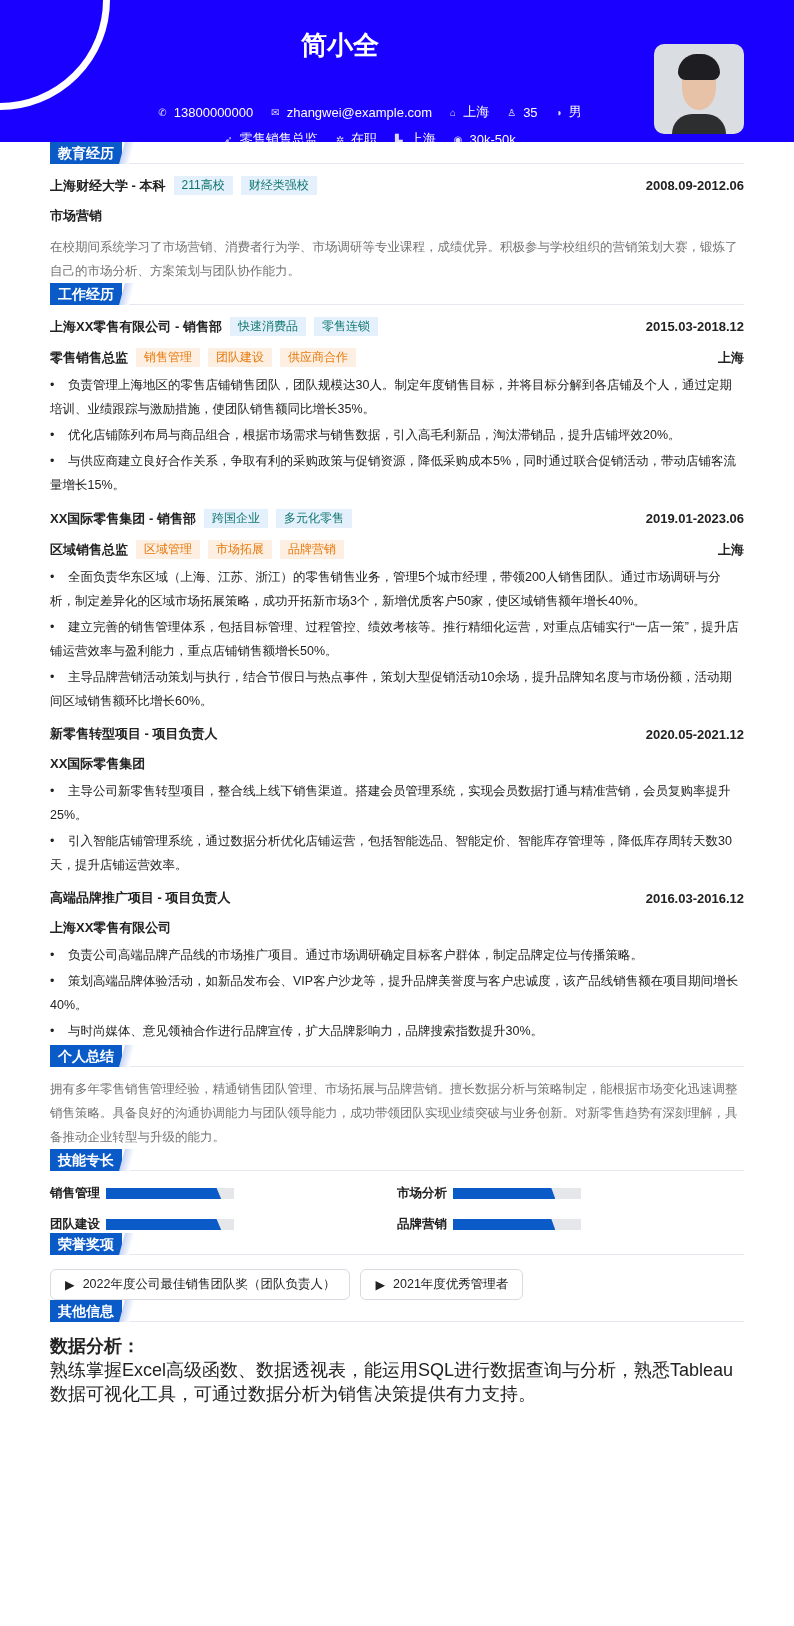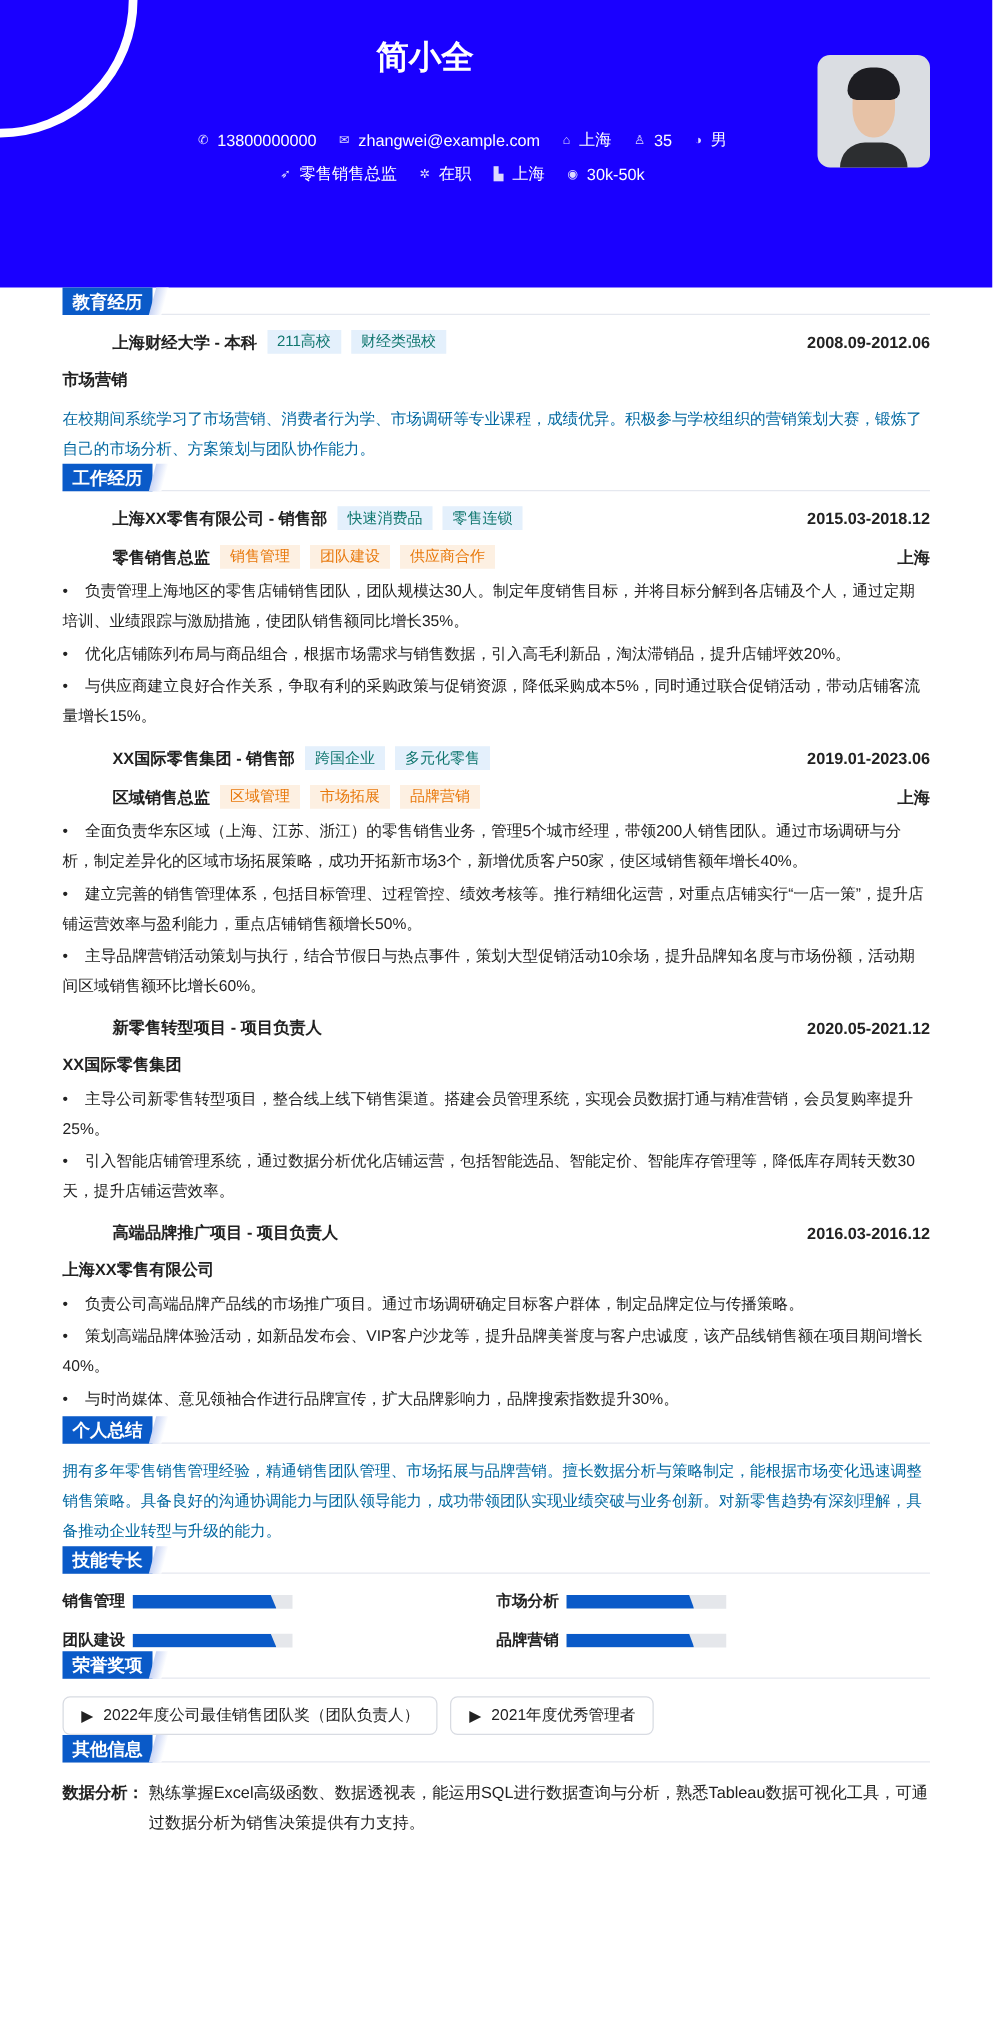--- a/index.html
+++ b/index.html
@@ -1,50 +1,50 @@
 <!DOCTYPE html>
 <html><head>
 <meta charset="utf-8">
 <style>
   * { margin: 0; padding: 0; box-sizing: border-box; }
   body { width: 794px; height: 1626px; background: #ffffff; font-family: "Liberation Sans", "DejaVu Sans", sans-serif; color: #222; overflow: hidden; }
-  .header { position: relative; height: 230px; background: #1a00ff; overflow: hidden; }
+  .header { position: relative; height: 142px; background: #1a00ff; overflow: hidden; }
   .ring { position: absolute; left: -110px; top: -110px; width: 220px; height: 220px; border: 7px solid #fff; border-radius: 50%; }
   .name { position: absolute; left: 0; width: 680px; top: 28px; text-align: center; font-size: 26px; font-weight: bold; color: #fff; }
   .info-row { position: absolute; left: 0; width: 680px; display: flex; justify-content: center; gap: 18px; color: #fff; font-size: 13px; }
   .info-row.r1 { top: 103px; padding-left: 60px; }
   .info-row.r2 { top: 130px; padding-left: 60px; }
   .info-item { display: flex; align-items: center; gap: 7px; white-space: nowrap; }
   .info-item .ic { font-size: 10px; opacity: .85; }
   .avatar { position: absolute; left: 654px; top: 44px; width: 90px; height: 90px; border-radius: 10px; background: #dadde2; overflow: hidden; }
   .avatar .hair { position: absolute; left: 24px; top: 10px; width: 42px; height: 26px; background: #1d1d22; border-radius: 20px 20px 8px 8px; }
   .avatar .face { position: absolute; left: 28px; top: 20px; width: 34px; height: 46px; background: #e7c2a6; border-radius: 40% 40% 48% 48%; }
   .avatar .shirt { position: absolute; left: 18px; top: 70px; width: 54px; height: 30px; background: #2c2e30; border-radius: 20px 20px 0 0; }
 
   .content { padding: 0 50px; }
   .section-title { position: relative; height: 22px; border-bottom: 1px solid #e5e8ef; }
   .section-title .label { display: inline-block; background: #0a5ac8; color: #fff; font-size: 14px; font-weight: bold; padding: 2px 8px; line-height: 18px; position: relative; }
   .section-title .label::after { content: ""; position: absolute; right: -10px; top: 0; width: 10px; height: 22px; background: linear-gradient(90deg, #c8d4f5, #ffffff); transform: skewX(-15deg); }
-  .row { display: flex; justify-content: space-between; align-items: center; margin-top: 12px; font-size: 13px; margin-left: 40px; }
+  .row { display: flex; justify-content: space-between; align-items: center; margin-top: 12px; font-size: 13px; }
   .row .left { display: flex; align-items: center; gap: 8px; font-weight: bold; }
   .row .right { font-weight: bold; font-size: 13px; }
   .tag-blue { background: #e4f0fc; color: #0f766e; font-weight: normal; font-size: 12px; padding: 1px 8px; }
   .tag-orange { background: #fdf0e2; color: #e8790d; font-weight: normal; font-size: 12px; padding: 1px 8px; }
   .subtitle { margin-top: 12px; font-size: 13px; font-weight: bold; }
-  .para { margin-top: 10px; font-size: 12.5px; line-height: 24px; color: #0369a1; }
+  .para { margin-top: 10px; font-size: 12.5px; line-height: 24px; color: #737373; }
   ul.bullets { list-style: none; margin-top: 6px; }
   ul.bullets li { position: relative; font-size: 12.5px; line-height: 24px; padding-left: 0; text-indent: 18px; margin-bottom: 2px; }
   ul.bullets li::before { content: "•"; position: absolute; left: -16px; text-indent: 0; margin-left: 16px; }
   .skills { display: grid; grid-template-columns: 1fr 1fr; row-gap: 14px; margin-top: 14px; }
   .skill { display: flex; align-items: center; gap: 6px; font-size: 12.5px; font-weight: bold; }
   .bar { width: 128px; height: 11px; background: #e5e7eb; position: relative; }
   .bar .fill { position: absolute; left: 0; top: 0; height: 11px; background: #0a5ac8; clip-path: polygon(0 0, 96% 0, 100% 100%, 0 100%); }
   .awards { display: flex; gap: 10px; margin-top: 14px; }
   .award { border: 1px solid #d8dbe2; border-radius: 6px; padding: 6px 14px; font-size: 12.5px; display: flex; gap: 8px; align-items: center; }
-  .other { display: flex; margin-top: 12px; font-size: 13px; line-height: 24px; }
+  .other { display: flex; margin-top: 12px; font-size: 18px; line-height: 24px; flex-direction: column; }
   .other .k { font-weight: bold; white-space: nowrap; margin-right: 4px; }
 </style>
 </head>
 <body>
 
 <div class="header">
   <div class="ring"></div>
   <div class="name">简小全</div>
   <div class="info-row r1">
     <div class="info-item">

